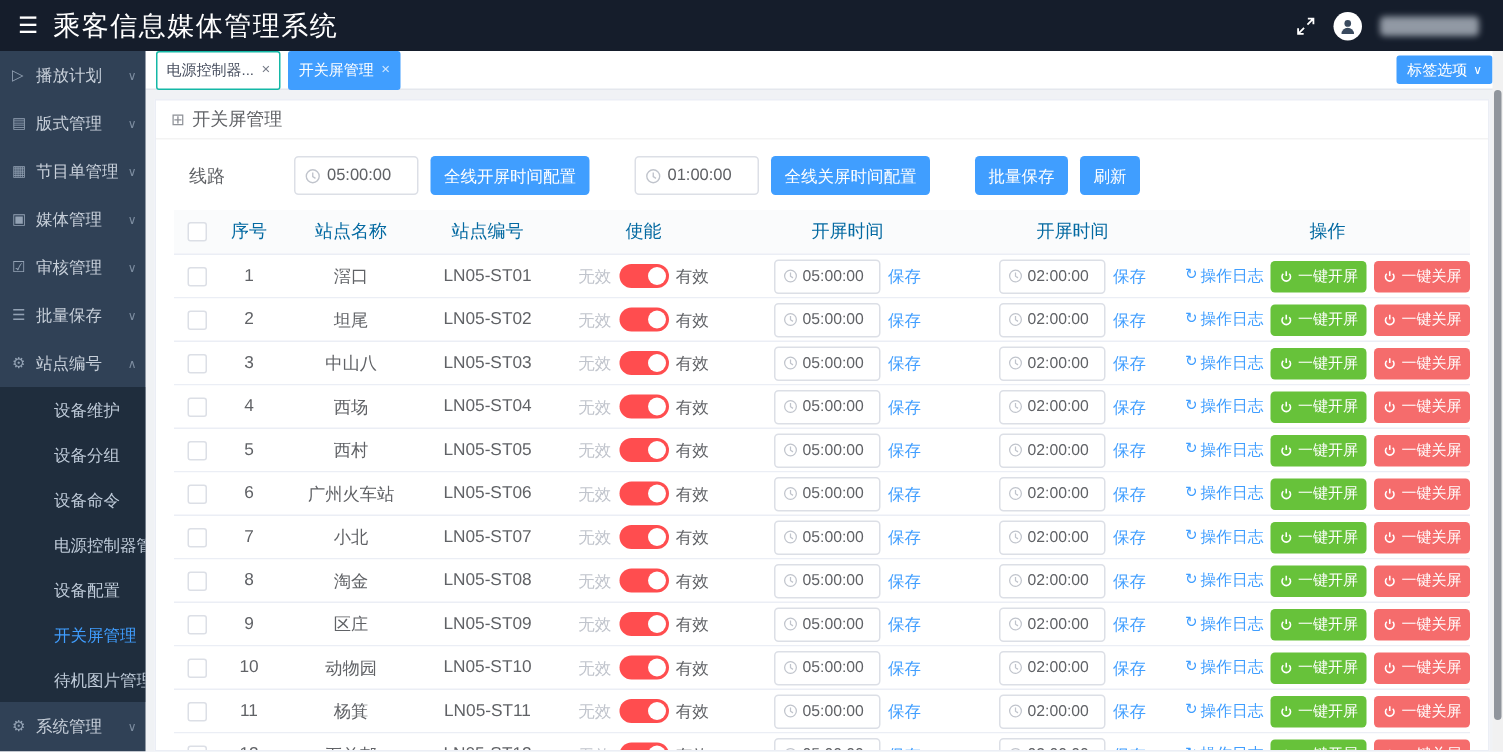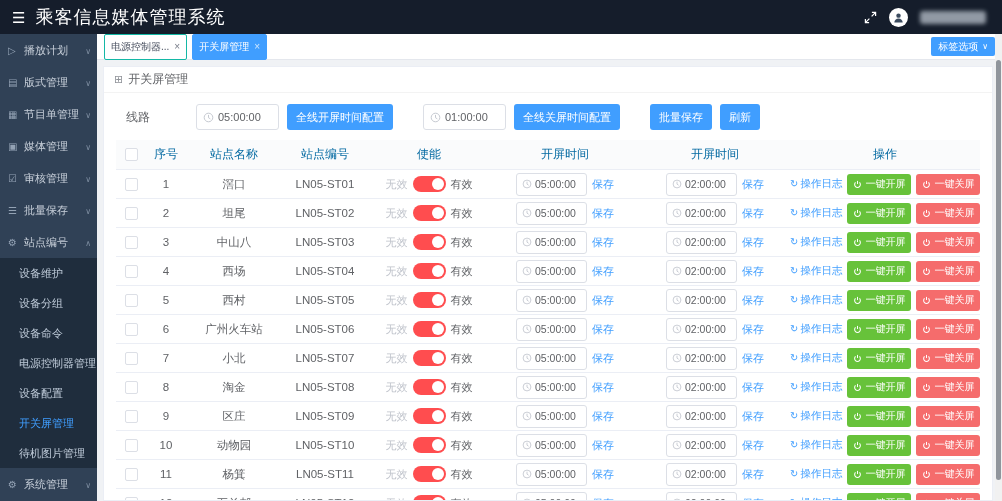--- a/index.html
+++ b/index.html
@@ -17,21 +17,21 @@
 
   
   .sidebar{position:absolute;top:34px;left:0;width:97px;bottom:0;background:#304156;overflow:hidden;z-index:8}
   .s-item{height:32px;display:flex;align-items:center;padding:0 6px 0 8px;color:#c8d0da;font-size:11px;cursor:pointer;white-space:nowrap}
   .s-ico{width:13px;margin-right:3px;font-size:10px;color:#93a2b4;flex:none}
   .s-lbl{flex:1;overflow:hidden}
   .s-arr{flex:none}
   .s-arr::before{content:"∨";font-size:8px;color:#7d8da0}
   .s-item.expanded .s-arr::before{content:"∧"}
   .s-sub{background:#1f2d3d}
-  .s-subitem{height:30px;display:flex;align-items:center;padding-left:19px;font-size:11px;color:#bfcbd9;cursor:pointer;white-space:nowrap}
+  .s-subitem{height:30px;display:flex;align-items:center;padding-left:36px;font-size:11px;color:#bfcbd9;cursor:pointer;white-space:nowrap}
   .s-subitem.active{color:#409eff}
 
   
   .main{position:absolute;left:97px;top:34px;right:0;bottom:0;background:#f0f2f5}
   .tabbar{height:26px;background:#fff;border-bottom:1px solid #e4e7ed;display:flex;align-items:center;padding:0 7px;gap:5px}
   .tab{height:19px;display:inline-flex;align-items:center;font-size:10px;color:#495060;border:1px solid #14b8a6;border-radius:2px;padding:12px 6px;background:#fff;cursor:pointer;white-space:nowrap}
   .tab::after{content:"×";margin-left:5px;font-size:10px;opacity:.75}
   .tab.active{background:#409eff;border-color:#409eff;color:#fff}
   .tab-options{margin-left:auto;height:19px;background:#409eff;color:#fff;border:none;border-radius:2px;font-size:10px;padding:0 7px;display:inline-flex;align-items:center;cursor:pointer}
   .tab-options::after{content:"∨";font-size:8px;margin-left:4px}

